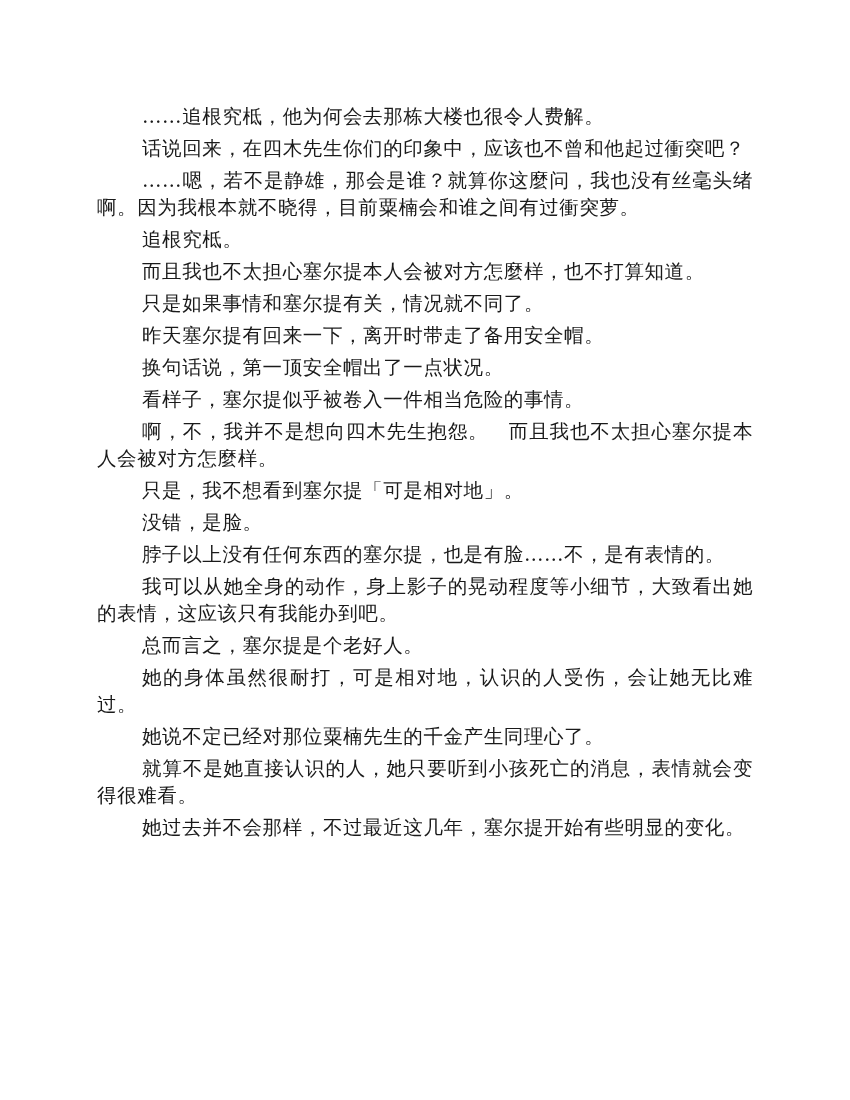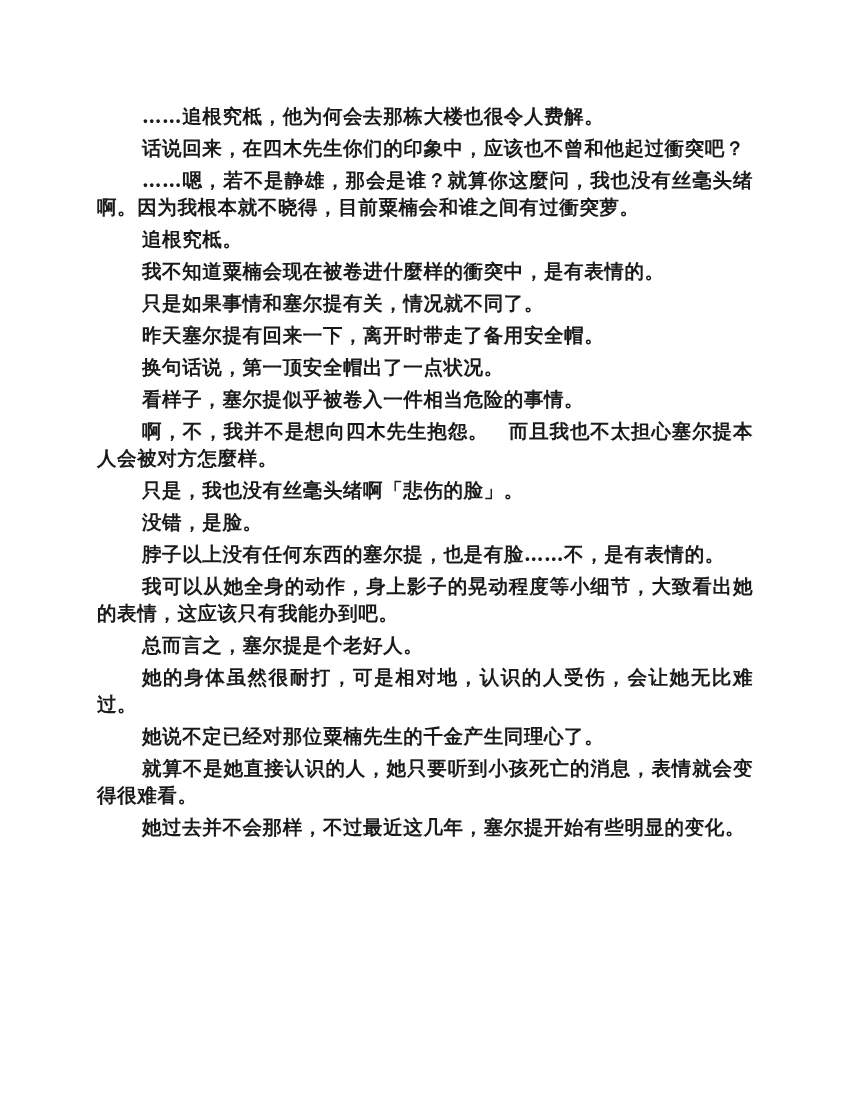--- a/index.html
+++ b/index.html
@@ -13,46 +13,45 @@
       position: relative;
       overflow: hidden;
       font-family: "DejaVu Serif", "Liberation Serif", serif;
       color: #1a1a1a;
     }
     .page {
       position: absolute;
       left: 97px;
       top: 103px;
       width: 656px;
-      font-weight: bold;
     }
     .para {
       font-size: 19.5px;
       line-height: 27px;
       text-indent: 45px;
       margin: 0 0 5px 0;
       letter-spacing: 0.6px;
       text-align: justify;
     }
   </style>
 </head>
 <body>
 
 <div class="page">
   <p class="para">……追根究柢，他为何会去那栋大楼也很令人费解。</p>
   <p class="para">话说回来，在四木先生你们的印象中，应该也不曾和他起过衝突吧？</p>
   <p class="para">……嗯，若不是静雄，那会是谁？就算你这麼问，我也没有丝毫头绪啊。因为我根本就不晓得，目前粟楠会和谁之间有过衝突萝。</p>
   <p class="para">追根究柢。</p>
-  <p class="para">我不知道粟楠会现在被卷进什麼样的衝突中，是有表情的。</p>
+  <p class="para">而且我也不太担心塞尔提本人会被对方怎麼样，也不打算知道。</p>
   <p class="para">只是如果事情和塞尔提有关，情况就不同了。</p>
   <p class="para">昨天塞尔提有回来一下，离开时带走了备用安全帽。</p>
   <p class="para">换句话说，第一顶安全帽出了一点状况。</p>
   <p class="para">看样子，塞尔提似乎被卷入一件相当危险的事情。</p>
   <p class="para">啊，不，我并不是想向四木先生抱怨。　而且我也不太担心塞尔提本人会被对方怎麼样。</p>
-  <p class="para">只是，我也没有丝毫头绪啊「悲伤的脸」。</p>
+  <p class="para">只是，我不想看到塞尔提「可是相对地」。</p>
   <p class="para">没错，是脸。</p>
   <p class="para">脖子以上没有任何东西的塞尔提，也是有脸……不，是有表情的。</p>
   <p class="para">我可以从她全身的动作，身上影子的晃动程度等小细节，大致看出她的表情，这应该只有我能办到吧。</p>
   <p class="para">总而言之，塞尔提是个老好人。</p>
   <p class="para">她的身体虽然很耐打，可是相对地，认识的人受伤，会让她无比难过。</p>
   <p class="para">她说不定已经对那位粟楠先生的千金产生同理心了。</p>
   <p class="para">就算不是她直接认识的人，她只要听到小孩死亡的消息，表情就会变得很难看。</p>
   <p class="para">她过去并不会那样，不过最近这几年，塞尔提开始有些明显的变化。</p>
 </div>
 

